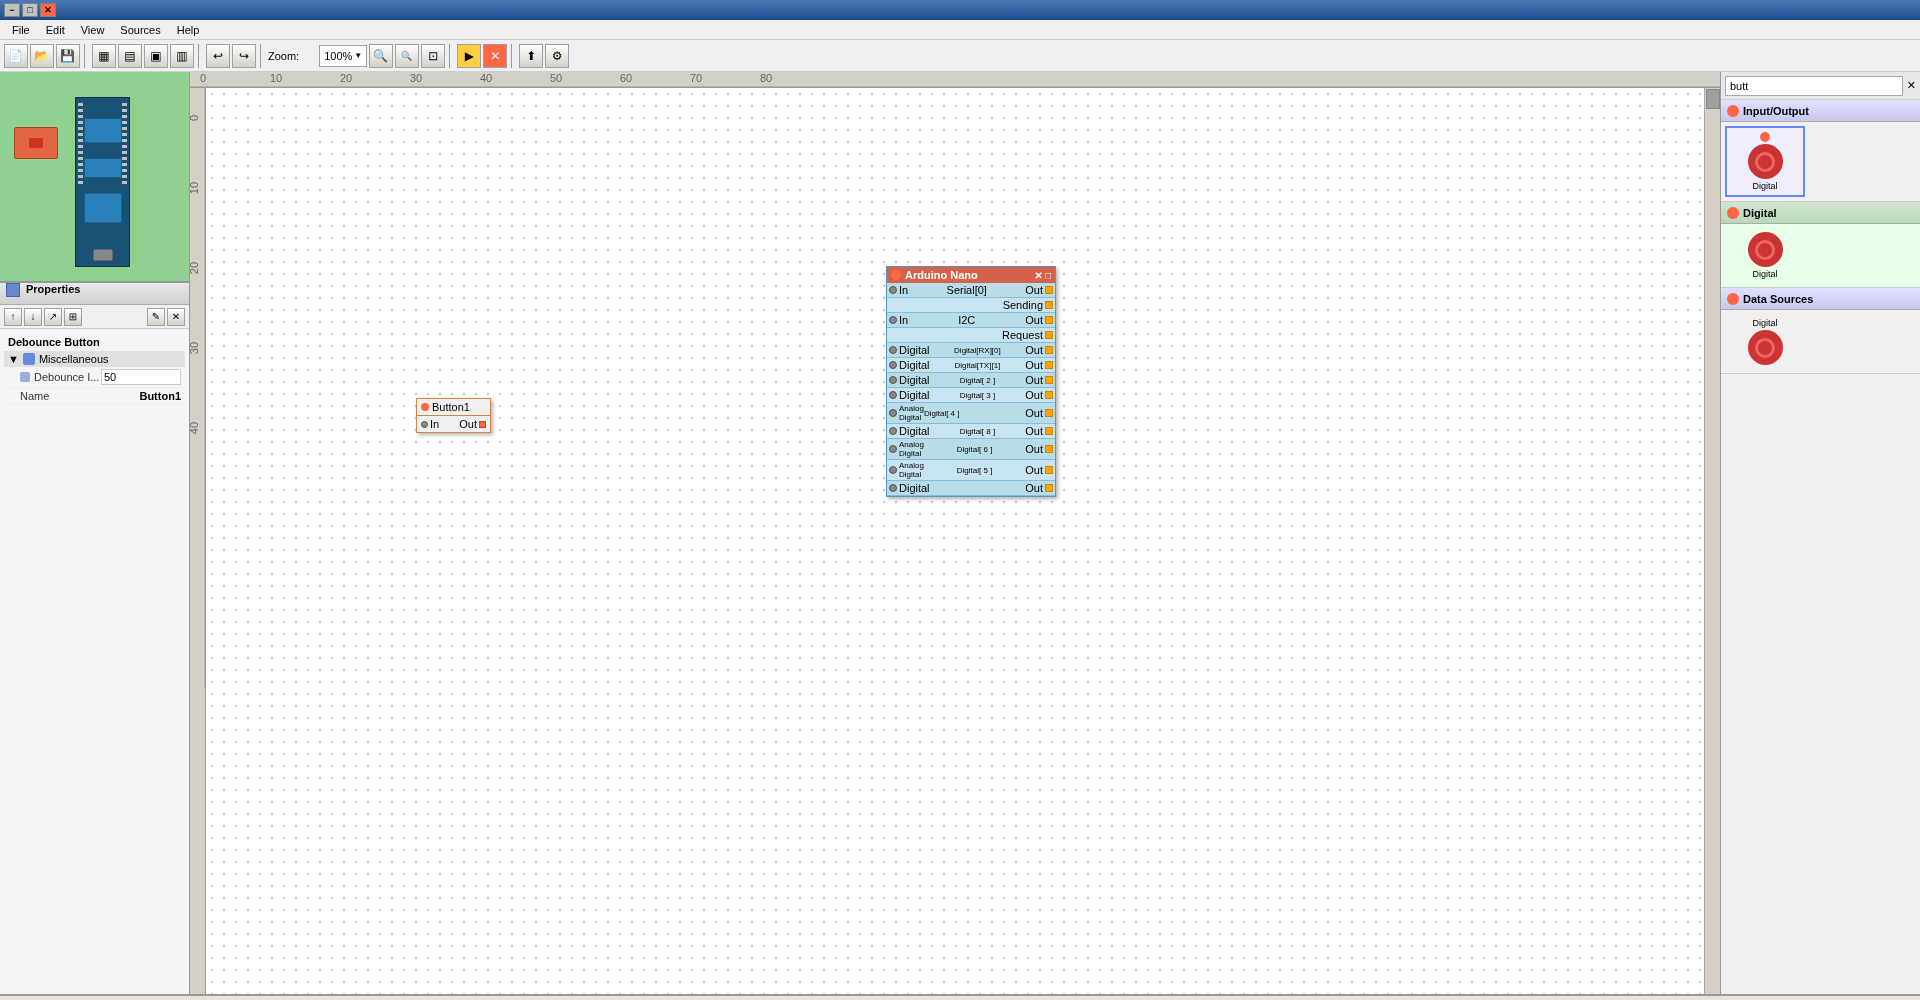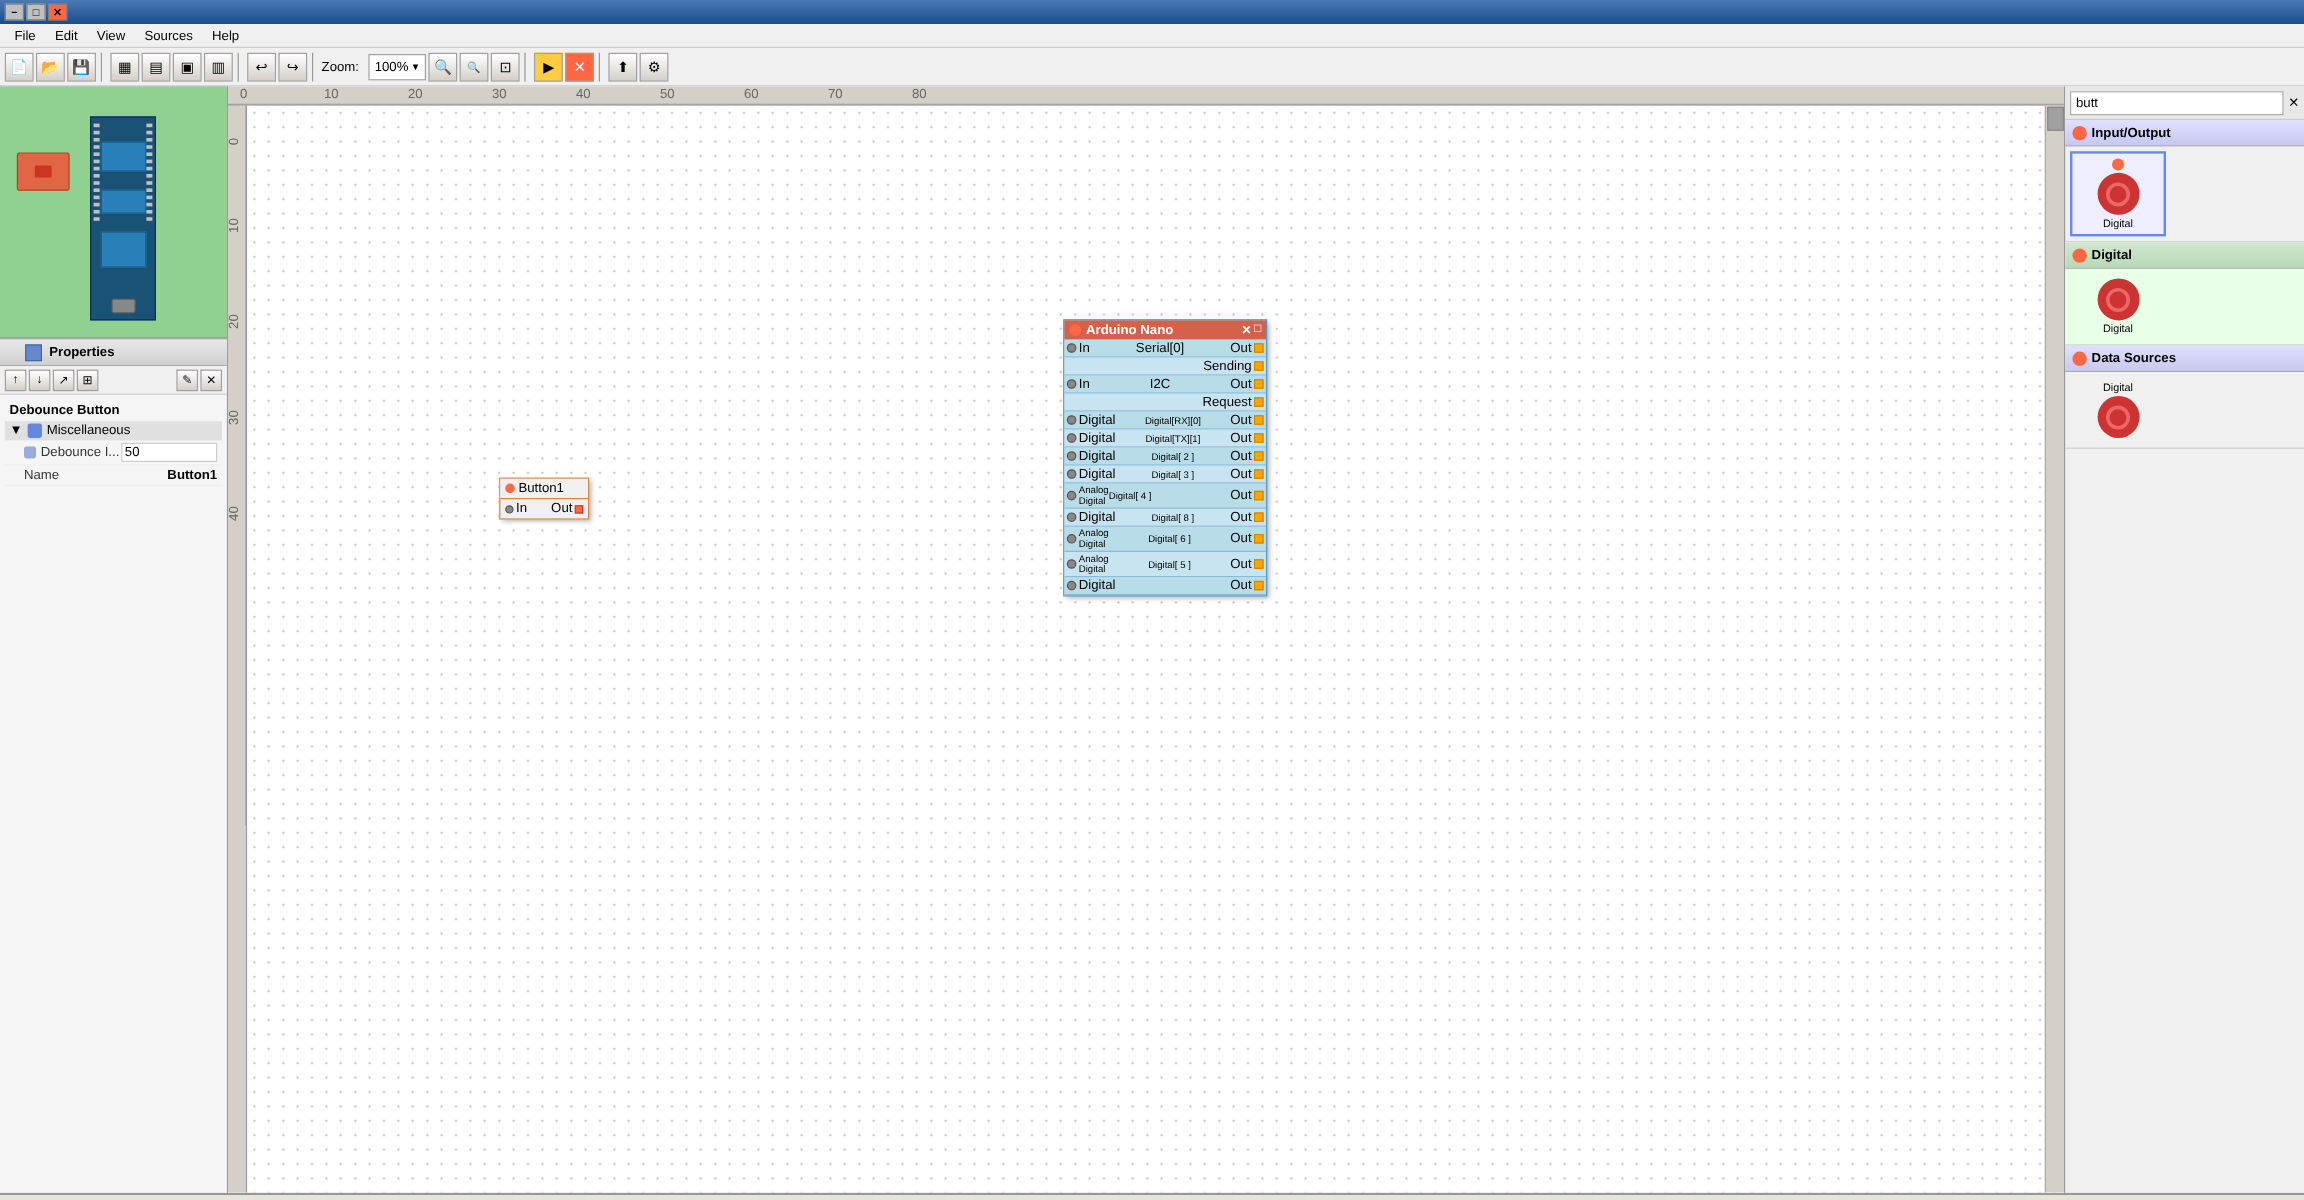--- a/index.html
+++ b/index.html
@@ -92,22 +92,21 @@
     #properties-panel {
       flex: 1;
       background: #f5f5f5;
       border-top: 1px solid #999;
     }
     .panel-header {
       height: 22px;
       background: linear-gradient(to bottom, #e8e8e8, #d0d0d0);
       border-bottom: 1px solid #aaa;
       display: flex;
-      align-items: center;
-      padding: 0 21px;
+      padding: 0 6px;
       font-weight: bold;
       gap: 6px;
     }
     .panel-toolbar {
       height: 24px;
       background: #f0f0f0;
       border-bottom: 1px solid #ccc;
       display: flex;
       align-items: center;
       padding: 0 4px;
@@ -313,21 +312,21 @@
   <div class="tb-btn">💾</div>
   <div class="tb-separator"></div>
   <div class="tb-btn">▦</div>
   <div class="tb-btn">▤</div>
   <div class="tb-btn">▣</div>
   <div class="tb-btn">▥</div>
   <div class="tb-separator"></div>
   <div class="tb-btn">↩</div>
   <div class="tb-btn">↪</div>
   <div class="tb-separator"></div>
-  <span style="margin-right:6px;">Zoom:</span>
+  <span style="margin-right:18px;">Zoom:</span>
   <div class="zoom-control">
     <span>100%</span>
     <span style="font-size:8px;">▼</span>
   </div>
   <div class="tb-btn">🔍</div>
   <div class="tb-btn" style="font-size:9px;">🔍</div>
   <div class="tb-btn">⊡</div>
   <div class="tb-separator"></div>
   <div class="tb-btn" style="background:#ffcc44;">▶</div>
   <div class="tb-btn" style="background:#ff6644; color:white;">✕</div>

